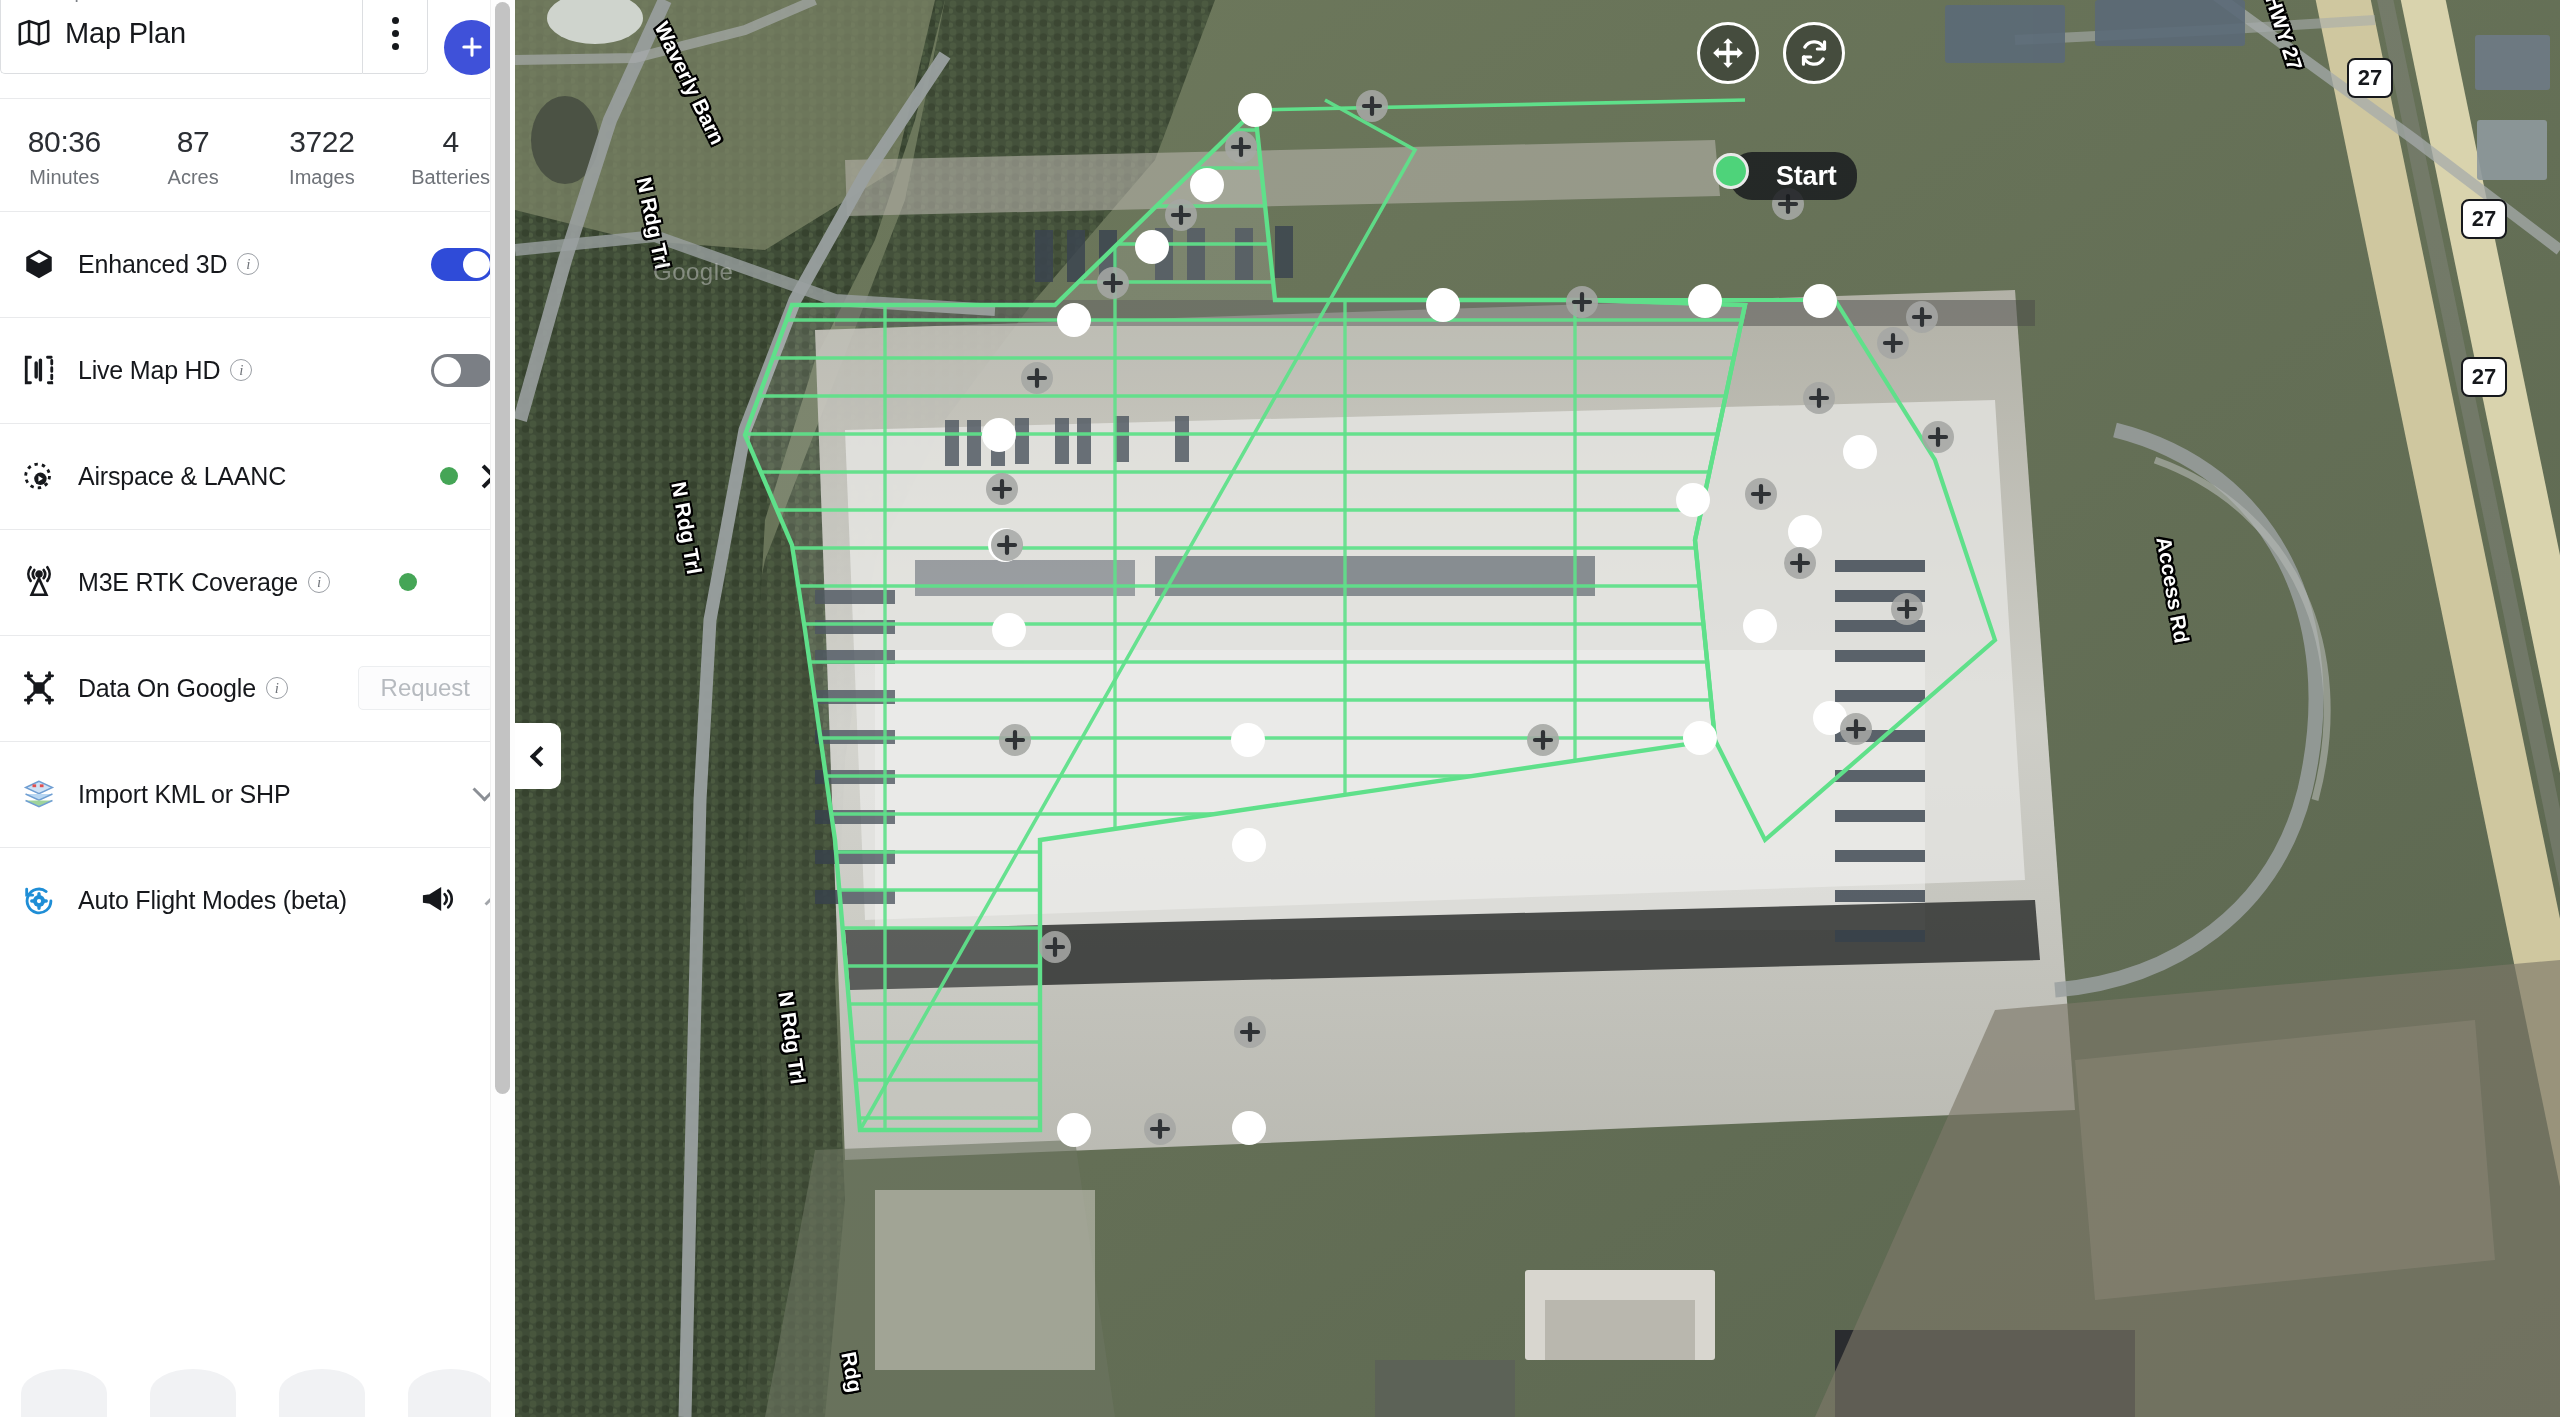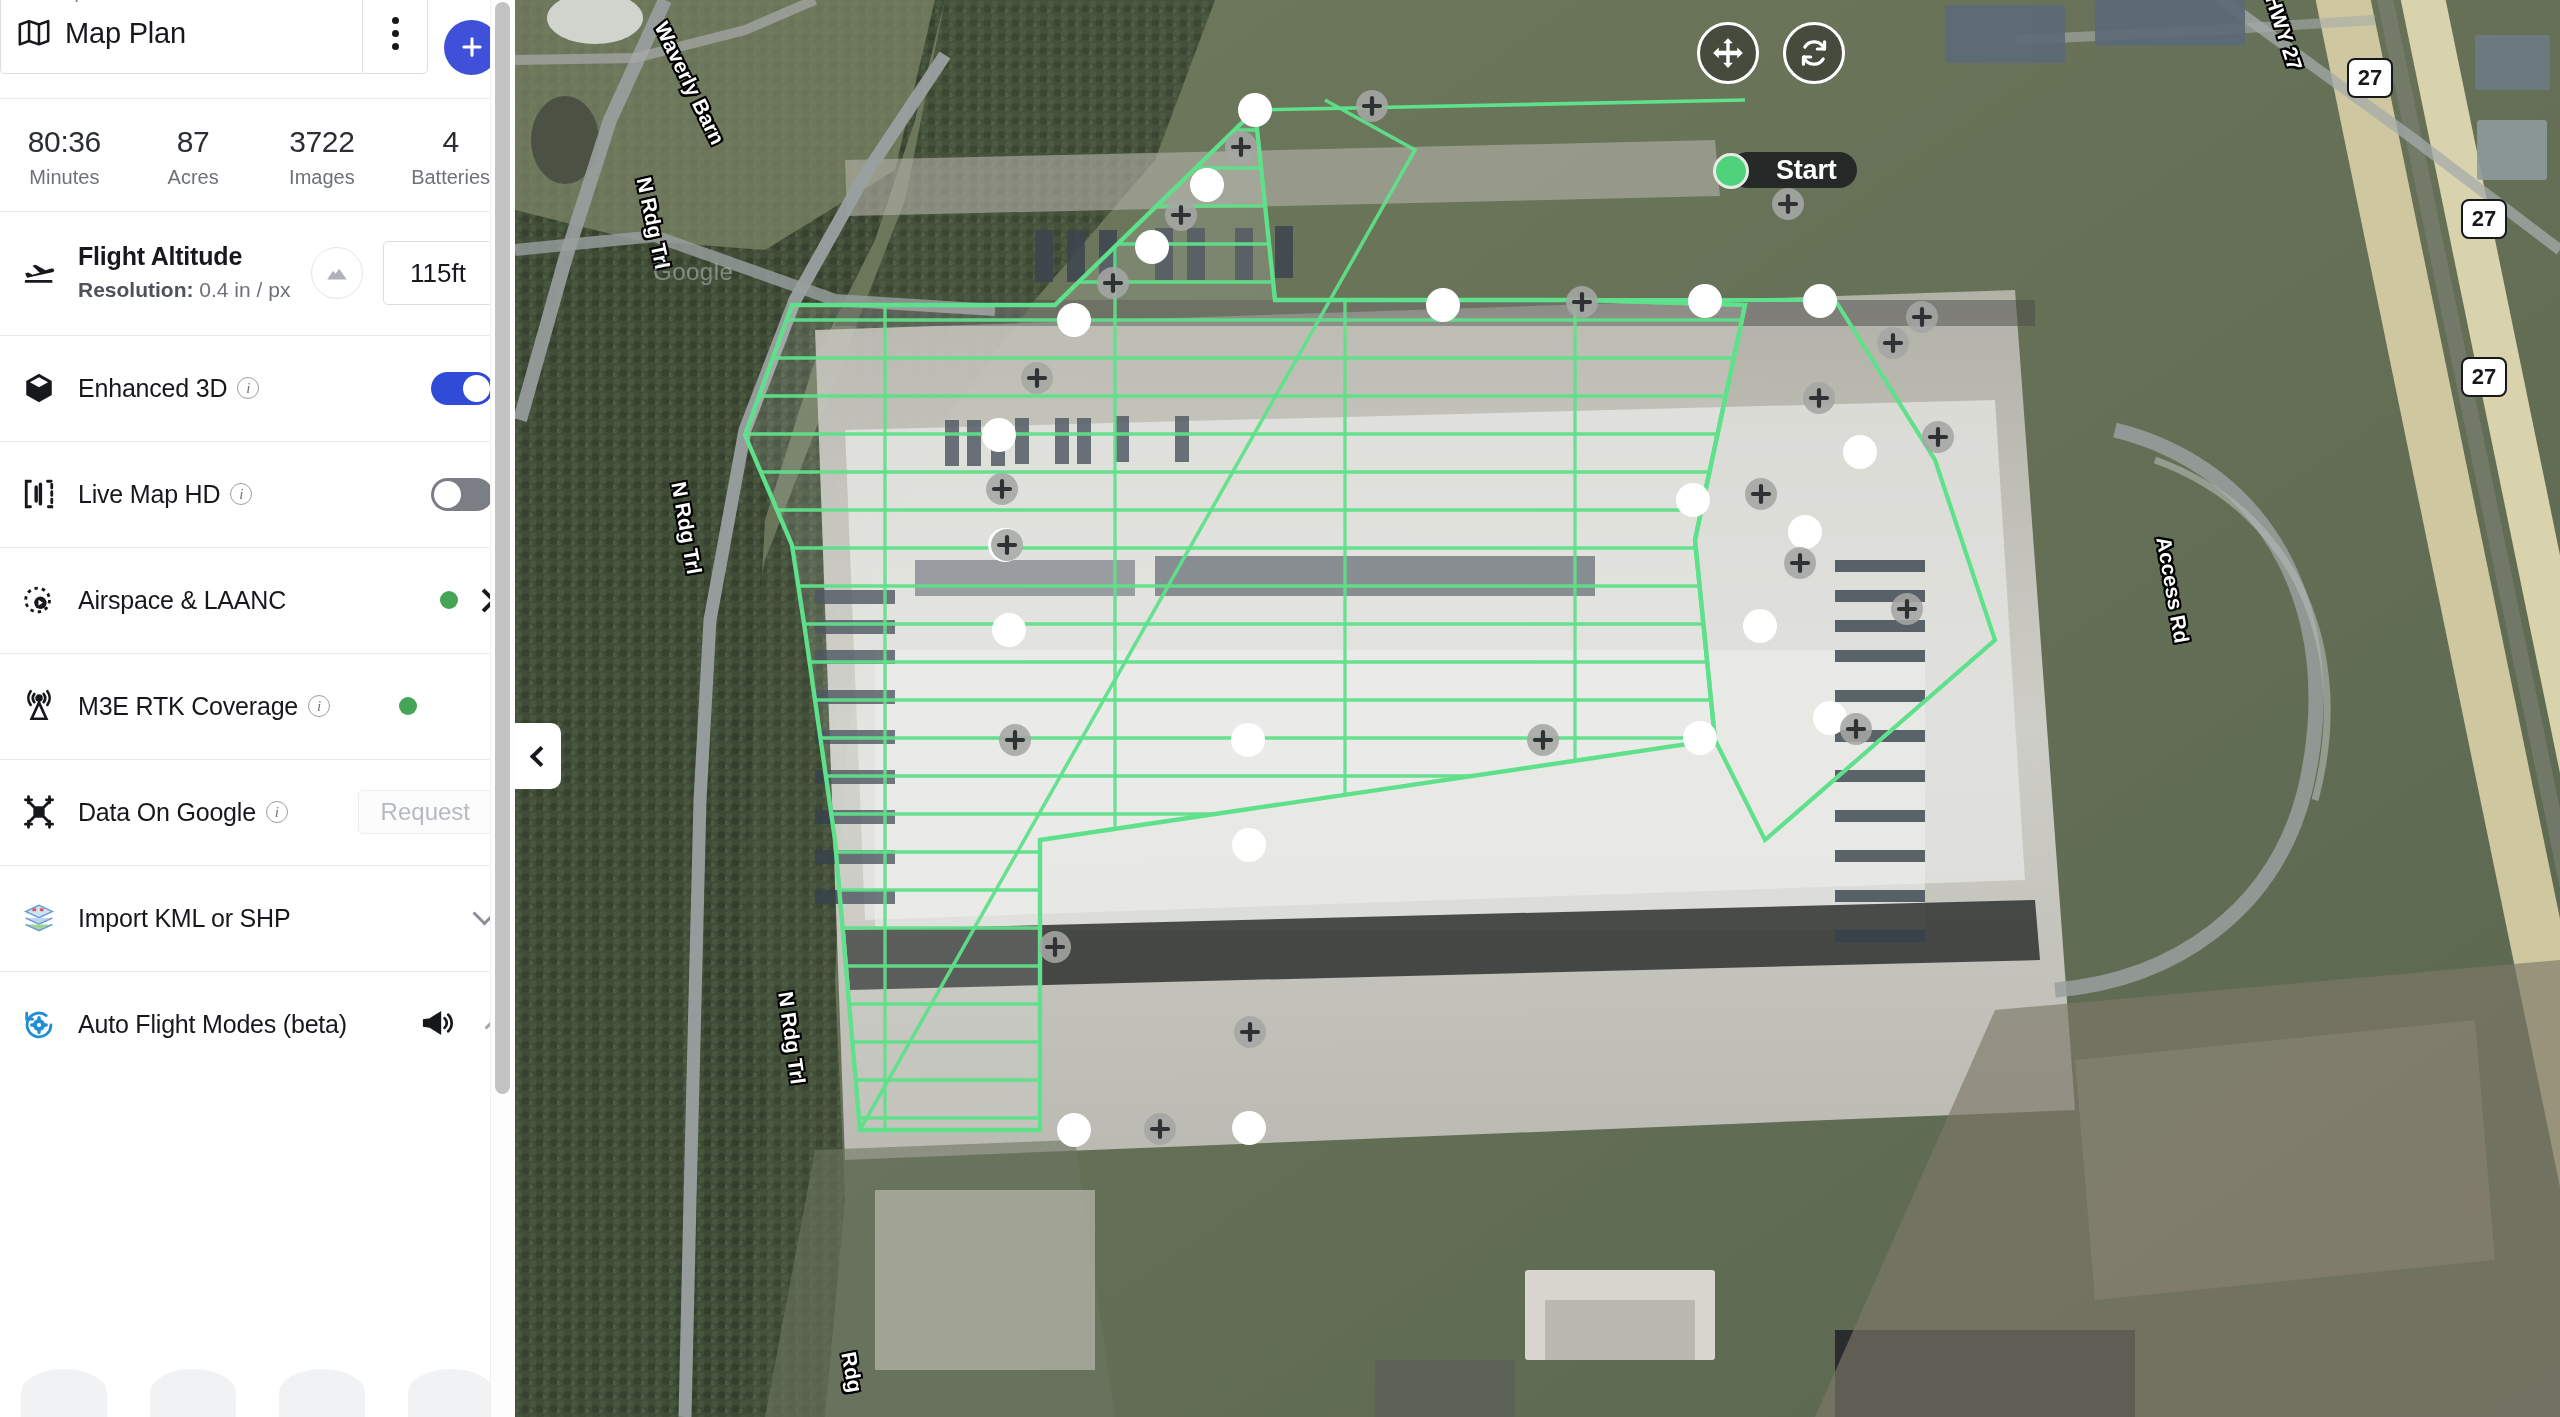--- a/index.html
+++ b/index.html
@@ -186,21 +186,21 @@
     width: 62px; height: 62px; border-radius: 50%;
     background: rgba(40,44,40,.55);
     border: 3px solid #ffffff;
     display: flex; align-items: center; justify-content: center;
     cursor: pointer;
   }
   #ctrl-move { top: 22px; left: 1182px; }
   #ctrl-rotate { top: 22px; left: 1268px; }
   #start-pill {
     position: absolute; top: 152px; left: 1215px;
-    height: 36px; border-radius: 22px;
+    height: 48px; border-radius: 22px;
     background: rgba(22,24,28,.82);
     color: #fff; font-size: 27px; font-weight: bold;
     display: flex; align-items: center;
     padding: 0 20px 0 46px;
     letter-spacing: -.2px;
   }
   #start-dot {
     position: absolute; top: 152px; left: 1198px;
     width: 36px; height: 36px; border-radius: 50%;
     background: #4ed37a; border: 3px solid #e9e9e9; margin-top: 1px;
@@ -274,41 +274,20 @@
       <div class="stat">
         <div class="val">3722</div>
         <div class="lab">Images</div>
       </div>
       <div class="stat">
         <div class="val">4</div>
         <div class="lab">Batteries</div>
       </div>
     </div>
 
-    <div class="row alt-row">
-      <span class="row-ico">
-        <svg viewBox="0 0 24 24" fill="#16181c">
-          <path d="M2.2 12.2l2.2-.6 3 1.6 5.1-1.4-5.1-5 2.2-.6 7 3.8 4.1-1.1c.9-.2 1.7.2 1.9.9.2.7-.3 1.4-1.2 1.7L3.6 15.3z"></path>
-          <rect x="2" y="17" width="19.5" height="1.9" rx=".6"></rect>
-        </svg>
-      </span>
-      <div class="alt-texts">
-        <div class="alt-title">Flight Altitude</div>
-        <div class="alt-sub">
-          <b>Resolution:</b>
-          <span>0.4 in / px</span>
-        </div>
-      </div>
-      <button class="terrain-btn">
-        <svg viewBox="0 0 24 24" fill="#aeb2b8" style="width:26px;height:26px;">
-          <path d="M3 18h18L14 8l-3.4 4.6L8.3 10z"></path>
-        </svg>
-      </button>
-      <div class="alt-input">115ft</div>
-    </div>
 
     <div class="row">
       <span class="row-ico">
         <svg viewBox="0 0 24 24" fill="#16181c">
             <path d="M12 2l9 5v10l-9 5-9-5V7z"></path>
             <path d="M12 4.4L5.6 7.9 12 11.4l6.4-3.5z" fill="#fff"></path>
           </svg>
       </span>
       <div class="row-main">
         <span class="row-label">Enhanced 3D</span>

